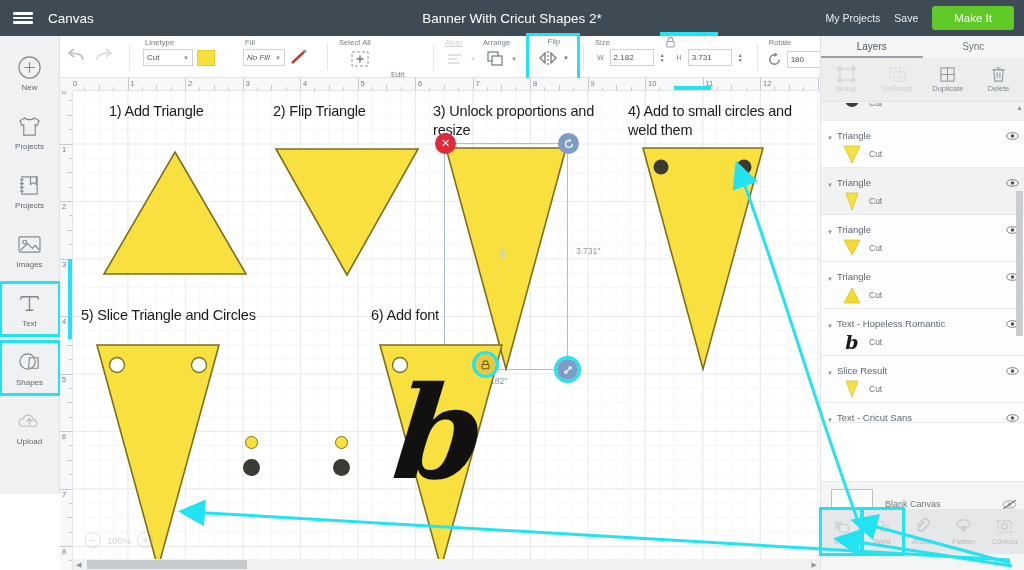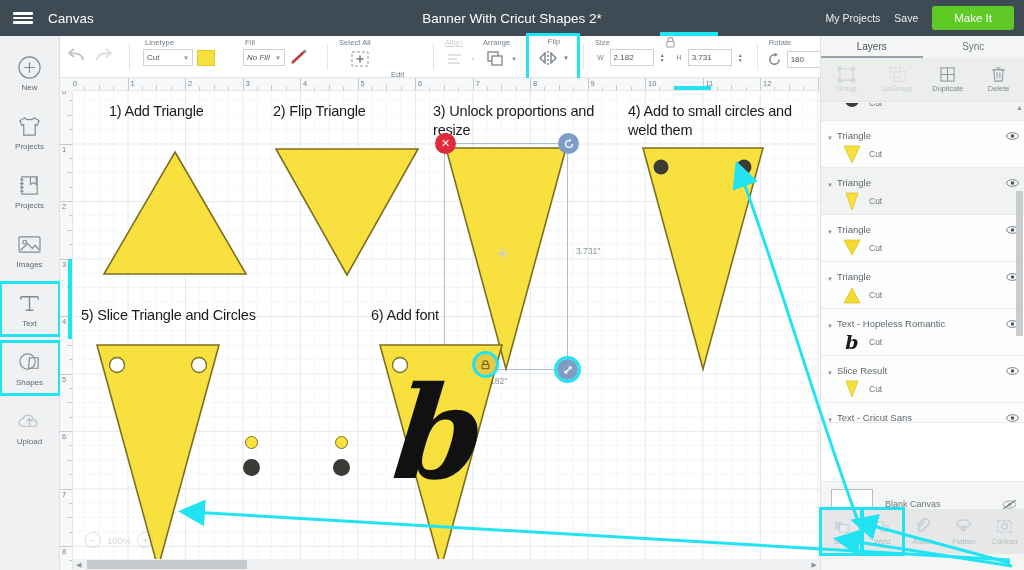--- a/index.html
+++ b/index.html
@@ -66,21 +66,21 @@
   .spin { display:flex; flex-direction:column; align-items:center; justify-content:center; width:9px; cursor:pointer; }
   .spin i { font-style:normal; font-size:5px; line-height:5px; color:#6a767e; }
   .dim-lbl { font-size:7px; color:#7d888f; margin:0 2px 0 4px; }
 
   .highlight-box { outline:3px solid #22e3f2; outline-offset:0; }
 
   .more-btn { font-size:9px; color:#55626a; margin-top:17px; margin-left:8px; cursor:pointer; }
 
   
   .sidebar {
-    position:absolute; left:0; top:36px; width:60px; height:534px;
+    position:absolute; left:0; top:36px; width:60px; height:458px;
     background:#f0f1f2; border-right:1px solid #dfe2e4;
     display:flex; flex-direction:column; align-items:center; padding-top:12px;
   }
   .sb-item {
     width:56px; padding:6px 0 6px 0; display:flex; flex-direction:column;
     align-items:center; gap:3px; cursor:pointer; margin-bottom:9px; position:relative;
   }
   .sb-item .sb-ico { width:28px; height:26px; display:flex; align-items:center; justify-content:center; }
   .sb-item .sb-lbl { font-size:8px; color:#5e6a72; }
   .sb-item.sel-box { outline:3px solid #22e3f2; }

